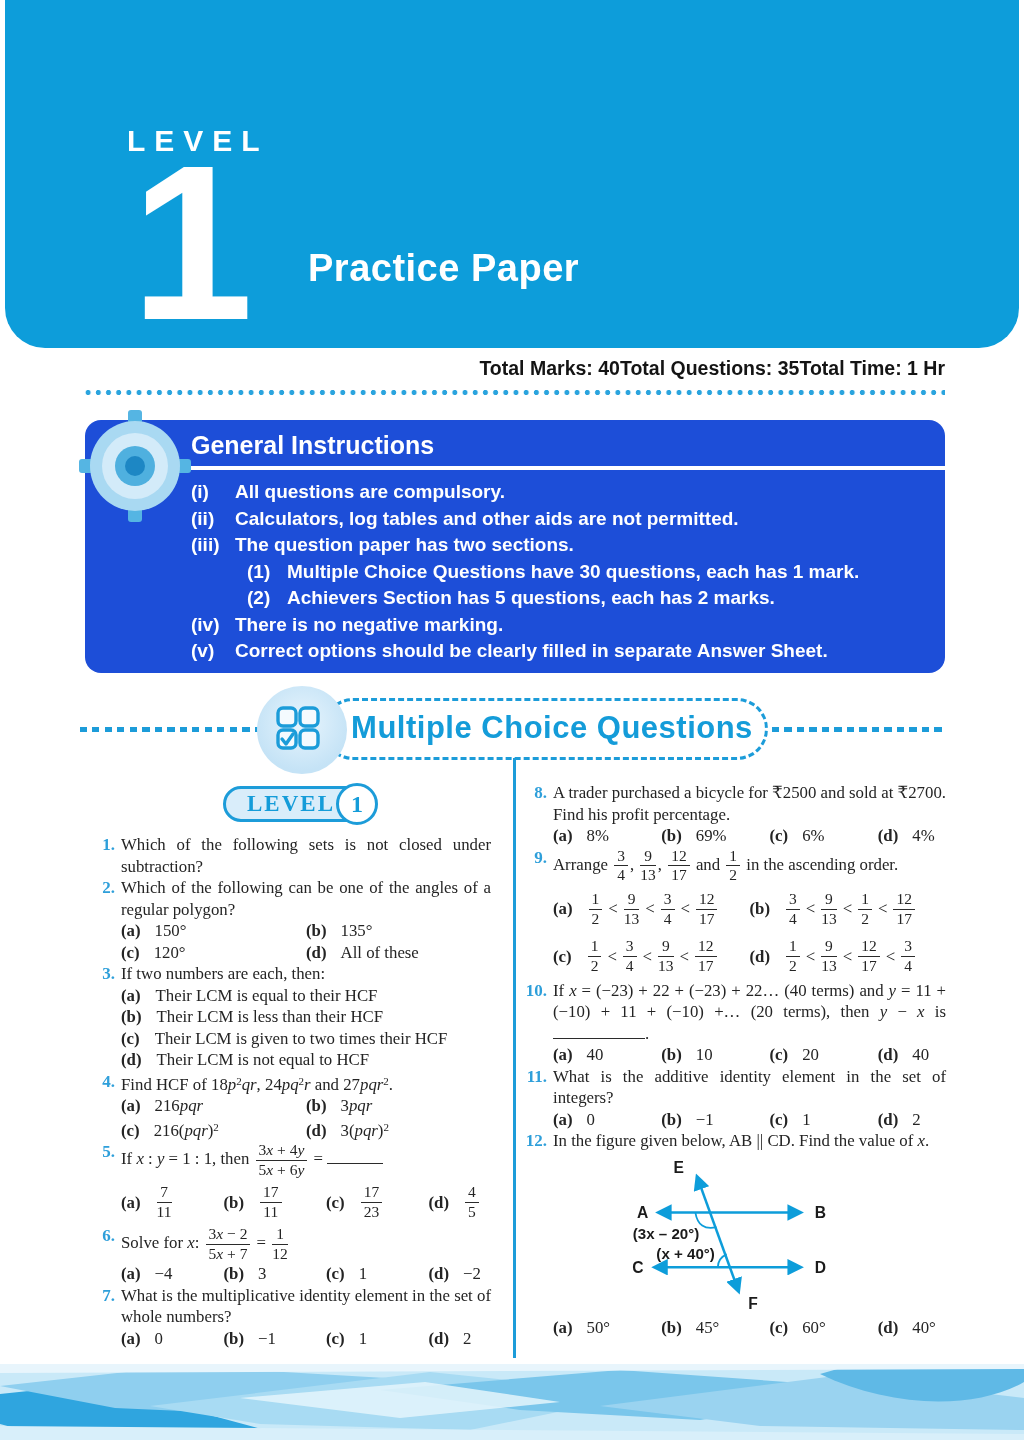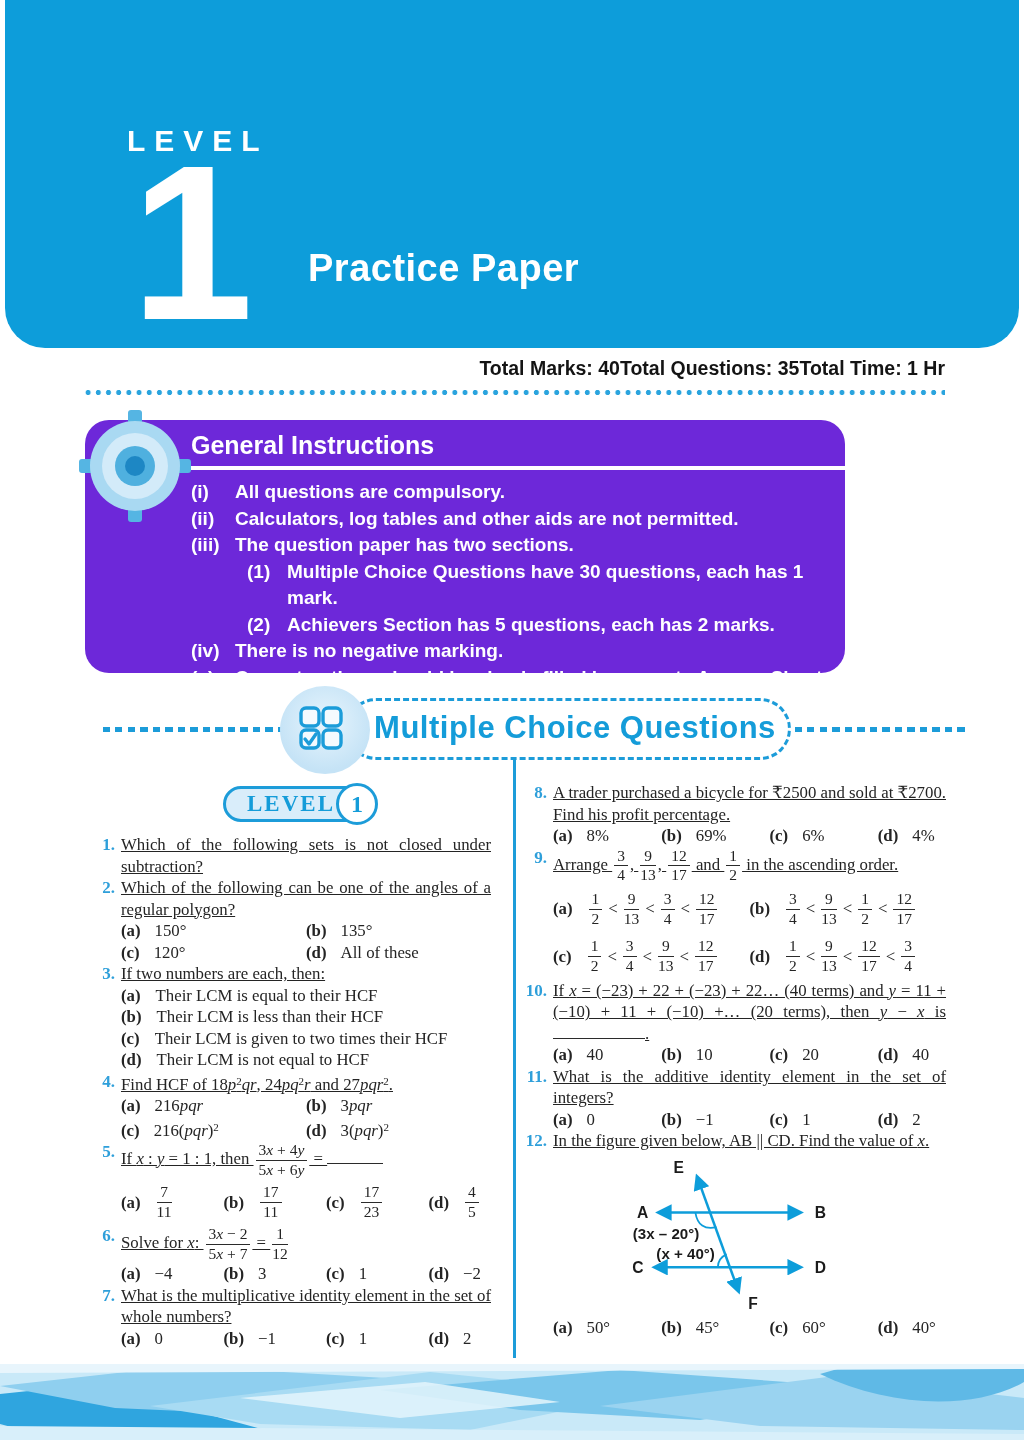--- a/index.html
+++ b/index.html
@@ -18,33 +18,33 @@
                   font-size:38px; font-weight:700; letter-spacing:0.5px; }
 
   
   .totals { position:absolute; left:85px; top:357px; width:860px; display:flex;
             justify-content:flex-end; font-size:19.5px; font-weight:700; color:#141414; }
   .dots { position:absolute; left:83px; top:389px; width:862px; height:7px;
           background-image:radial-gradient(circle, #2AA4DE 2.2px, rgba(0,0,0,0) 2.9px);
           background-size:10.2px 7px; background-position:0 50%; background-repeat:repeat-x; }
 
   
-  .gi-box { position:absolute; left:85px; top:420px; width:760px; height:253px;
-            background:#6d28d9; border-radius:24px; }
+  .gi-box { position:absolute; left:85px; top:420px; width:860px; height:253px;
+            background:#1d4ed8; border-radius:16px; }
   .gi-icon { position:absolute; left:-12px; top:-16px; width:124px; height:124px; }
   .gi-title { position:absolute; left:106px; top:11px; color:#fff; font-size:25px; font-weight:700; }
   .gi-line { position:absolute; left:106px; right:0; top:46px; height:3.5px; background:#fff; }
   .gi-list { position:absolute; left:106px; top:59px; right:14px; }
   .gi-item { display:flex; color:#fff; font-weight:700; font-size:19px; line-height:26.5px; }
   .gi-item .m { flex:none; width:44px; }
   .gi-item.sub { padding-left:56px; }
   .gi-item.sub .m { width:40px; }
 
   
-  .mcq-wrap { position:absolute; left:0; top:698px; width:888px; height:64px;margin-left:23px; }
+  .mcq-wrap { position:absolute; left:0; top:698px; width:888px; height:64px; }
   .dash-line { position:absolute; top:29px; height:4.5px;
                background:repeating-linear-gradient(90deg,#1C9CD9 0 7px, rgba(0,0,0,0) 7px 12.5px); }
   .dash-left { left:80px; width:246px; }
   .dash-right { left:772px; width:174px; }
   .mcq-pill { position:absolute; left:322px; top:0; width:446px; height:62px;
               border:3.5px dashed #1C9CD9; border-radius:32px; background:#fff; }
   .mcq-ellipse { position:absolute; left:257px; top:-12px; width:90px; height:88px;
                  background:radial-gradient(circle at 50% 42%, #E8F5FD 0%, #C5E3F6 70%);
                  border-radius:50%; }
   .mcq-check { position:absolute; left:276px; top:8px; }
@@ -65,21 +65,21 @@
 
   
   .col-left  { position:absolute; left:85px;  top:786px; width:406px; }
   .col-right { position:absolute; left:525px; top:782px; width:421px; }
   .q { display:flex; }
   .qn { flex:none; width:30px; text-align:right; font-weight:700; color:#2E9FDA;
         font-family:"Liberation Serif", serif; font-size:17px; line-height:21.5px; }
   .col-right .qn { width:22px; }
   .qb { flex:1; margin-left:6px; font-family:"Liberation Serif","DejaVu Serif","DejaVu Sans", serif;
         font-size:16.8px; line-height:21.5px; color:#242424; }
-  .q-text { text-align:justify;text-decoration:underline; }
+  .q-text { text-align:justify; }
   .it { font-style:italic; }
   .sp { font-size:11px; vertical-align:5px; }
   .blank { display:inline-block; height:0.82em; border-bottom:1.6px solid #2b2b2b; }
 
   .opt-row  { display:grid; grid-template-columns:repeat(4,1fr);gap:40px; }
   .opt-grid2{ display:grid; grid-template-columns:1fr 1fr; }
   .ol { font-weight:700; margin-right:14px; white-space:nowrap; }
   .opt-line .ol { margin-right:15px; }
   .oc { white-space:nowrap; }
   .tall.opt-row { margin:4px 0 3px; }

